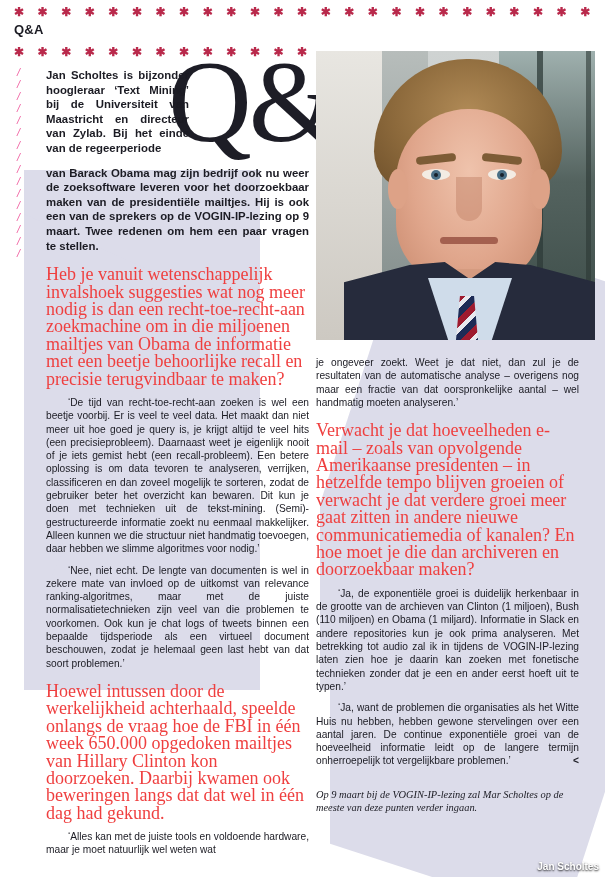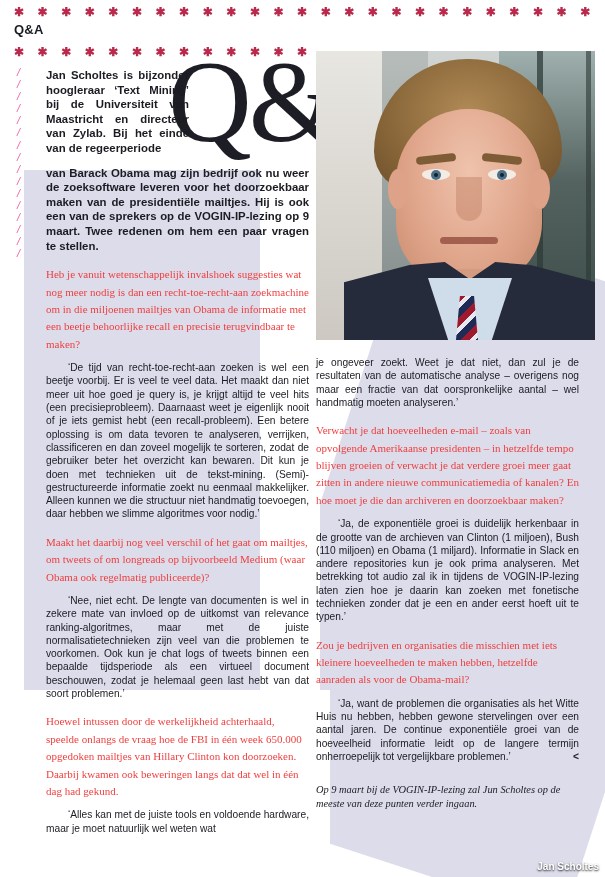--- a/index.html
+++ b/index.html
@@ -131,21 +131,21 @@
   .col-right{left:316px;top:348px;}
 
   .lede{
     font-size:11.4px;line-height:14.6px;color:#1b1b23;font-weight:700;
     text-align:justify;margin:0 0 12px 0;
   }
 
   .q{
     color:#ef3f3f;
     font-family:"Liberation Serif", serif;
-    font-size:11px;line-height:17.4px;
+    font-size:18px;line-height:17.4px;
     margin:13px 0 5px 0;font-weight:400;
   }
   .a{
     font-size:10.2px;line-height:13.3px;color:#1b1b23;
     text-align:justify;margin:8px 0 6px 0;
   }
   .a.indent{text-indent:22px;}
   .endmark{float:right;color:#1b1b23;font-weight:700;}
   .outro{
     font-family:"Liberation Serif", serif;
@@ -226,32 +226,30 @@
   <p class="lede" style="width:143px;margin-bottom:10px;">
     <span>Jan Scholtes is bijzonder hoogleraar ‘Text Mining’ bij de Universiteit van Maastricht en directeur van Zylab. Bij het einde van de regeerperiode</span>
   </p>
   <p class="lede" style="margin-top:0;">
     <span>van Barack Obama mag zijn bedrijf ook nu weer de zoeksoftware leveren voor het doorzoekbaar maken van de presidentiële mailtjes. Hij is ook een van de sprekers op de VOGIN-IP-lezing op 9 maart. Twee redenen om hem een paar vragen te stellen.</span>
   </p>
 
   <div class="q">Heb je vanuit wetenschappelijk invalshoek suggesties wat nog meer nodig is dan een recht-toe-recht-aan zoekmachine om in die miljoenen mailtjes van Obama de informatie met een beetje behoorlijke recall en precisie terugvindbaar te maken?</div>
   <p class="a indent">‘De tijd van recht-toe-recht-aan zoeken is wel een beetje voorbij. Er is veel te veel data. Het maakt dan niet meer uit hoe goed je query is, je krijgt altijd te veel hits (een precisieprobleem). Daarnaast weet je eigenlijk nooit of je iets gemist hebt (een recall-probleem). Een betere oplossing is om data tevoren te analyseren, verrijken, classificeren en dan zoveel mogelijk te sorteren, zodat de gebruiker beter het overzicht kan bewaren. Dit kun je doen met technieken uit de tekst-mining. (Semi)-gestructureerde informatie zoekt nu eenmaal makkelijker. Alleen kunnen we die structuur niet handmatig toevoegen, daar hebben we slimme algoritmes voor nodig.’</p>
 
-  <div class="q">Maakt het daarbij nog veel verschil of het gaat om mailtjes, om tweets of om longreads op bijvoorbeeld Medium (waar Obama ook regelmatig publiceerde)?</div>
   <p class="a indent">‘Nee, niet echt. De lengte van documenten is wel in zekere mate van invloed op de uitkomst van relevance ranking-algoritmes, maar met de juiste normalisatietechnieken zijn veel van die problemen te voorkomen. Ook kun je chat logs of tweets binnen een bepaalde tijdsperiode als een virtueel document beschouwen, zodat je helemaal geen last hebt van dat soort problemen.’</p>
 
   <div class="q">Hoewel intussen door de werkelijkheid achterhaald, speelde onlangs de vraag hoe de FBI in één week 650.000 opgedoken mailtjes van Hillary Clinton kon doorzoeken. Daarbij kwamen ook beweringen langs dat dat wel in één dag had gekund.</div>
   <p class="a indent" id="a3a">‘Alles kan met de juiste tools en voldoende hardware, maar je moet natuurlijk wel weten wat</p>
 </div>
 
 <div class="col col-right">
 
   <p class="a" id="a3b">je ongeveer zoekt. Weet je dat niet, dan zul je de resultaten van de automatische analyse – overigens nog maar een fractie van dat oorspronkelijke aantal – wel handmatig moeten analyseren.’</p>
 
   <div class="q">Verwacht je dat hoeveelheden e-mail – zoals van opvolgende Amerikaanse presidenten – in hetzelfde tempo blijven groeien of verwacht je dat verdere groei meer gaat zitten in andere nieuwe communicatiemedia of kanalen? En hoe moet je die dan archiveren en doorzoekbaar maken?</div>
   <p class="a indent">‘Ja, de exponentiële groei is duidelijk herkenbaar in de grootte van de archieven van Clinton (1 miljoen), Bush (110 miljoen) en Obama (1 miljard). Informatie in Slack en andere repositories kun je ook prima analyseren. Met betrekking tot audio zal ik in tijdens de VOGIN-IP-lezing laten zien hoe je daarin kan zoeken met fonetische technieken zonder dat je een en ander eerst hoeft uit te typen.’</p>
 
-  <div class="q">Zou je bedrijven en organisaties die misschien met iets kleinere hoeveelheden te maken hebben, hetzelfde aanraden als voor de Obama-mail?</div>
   <p class="a indent" id="a5">‘Ja, want de problemen die organisaties als het Witte Huis nu hebben, hebben gewone stervelingen over een aantal jaren. De continue exponentiële groei van de hoeveelheid informatie leidt op de langere termijn onherroepelijk tot vergelijkbare problemen.’<span class="endmark">&lt;</span></p>
   <div class="clear"></div>
 
-  <p class="outro">Op 9 maart bij de VOGIN-IP-lezing zal Jun Scholtes op de meeste van deze punten verder ingaan.</p>
+  <p class="outro">Op 9 maart bij de VOGIN-IP-lezing zal Mar Scholtes op de meeste van deze punten verder ingaan.</p>
 </div>
 
 </body></html>

